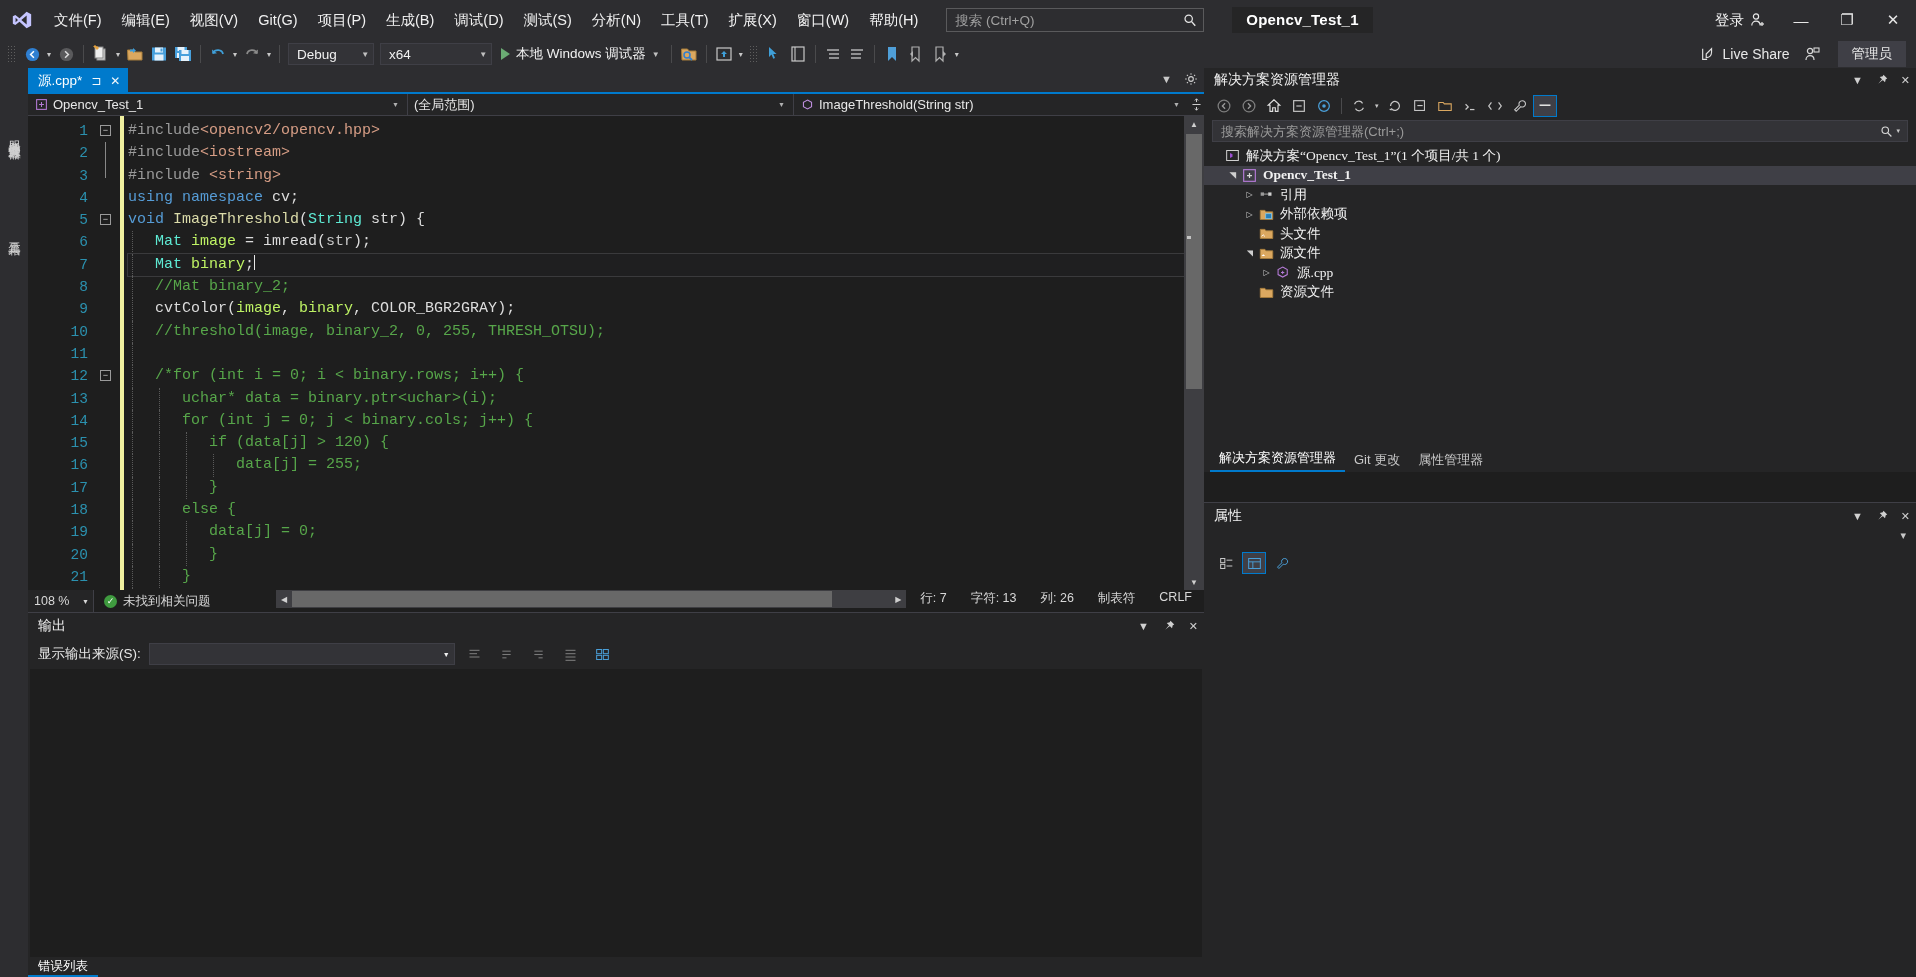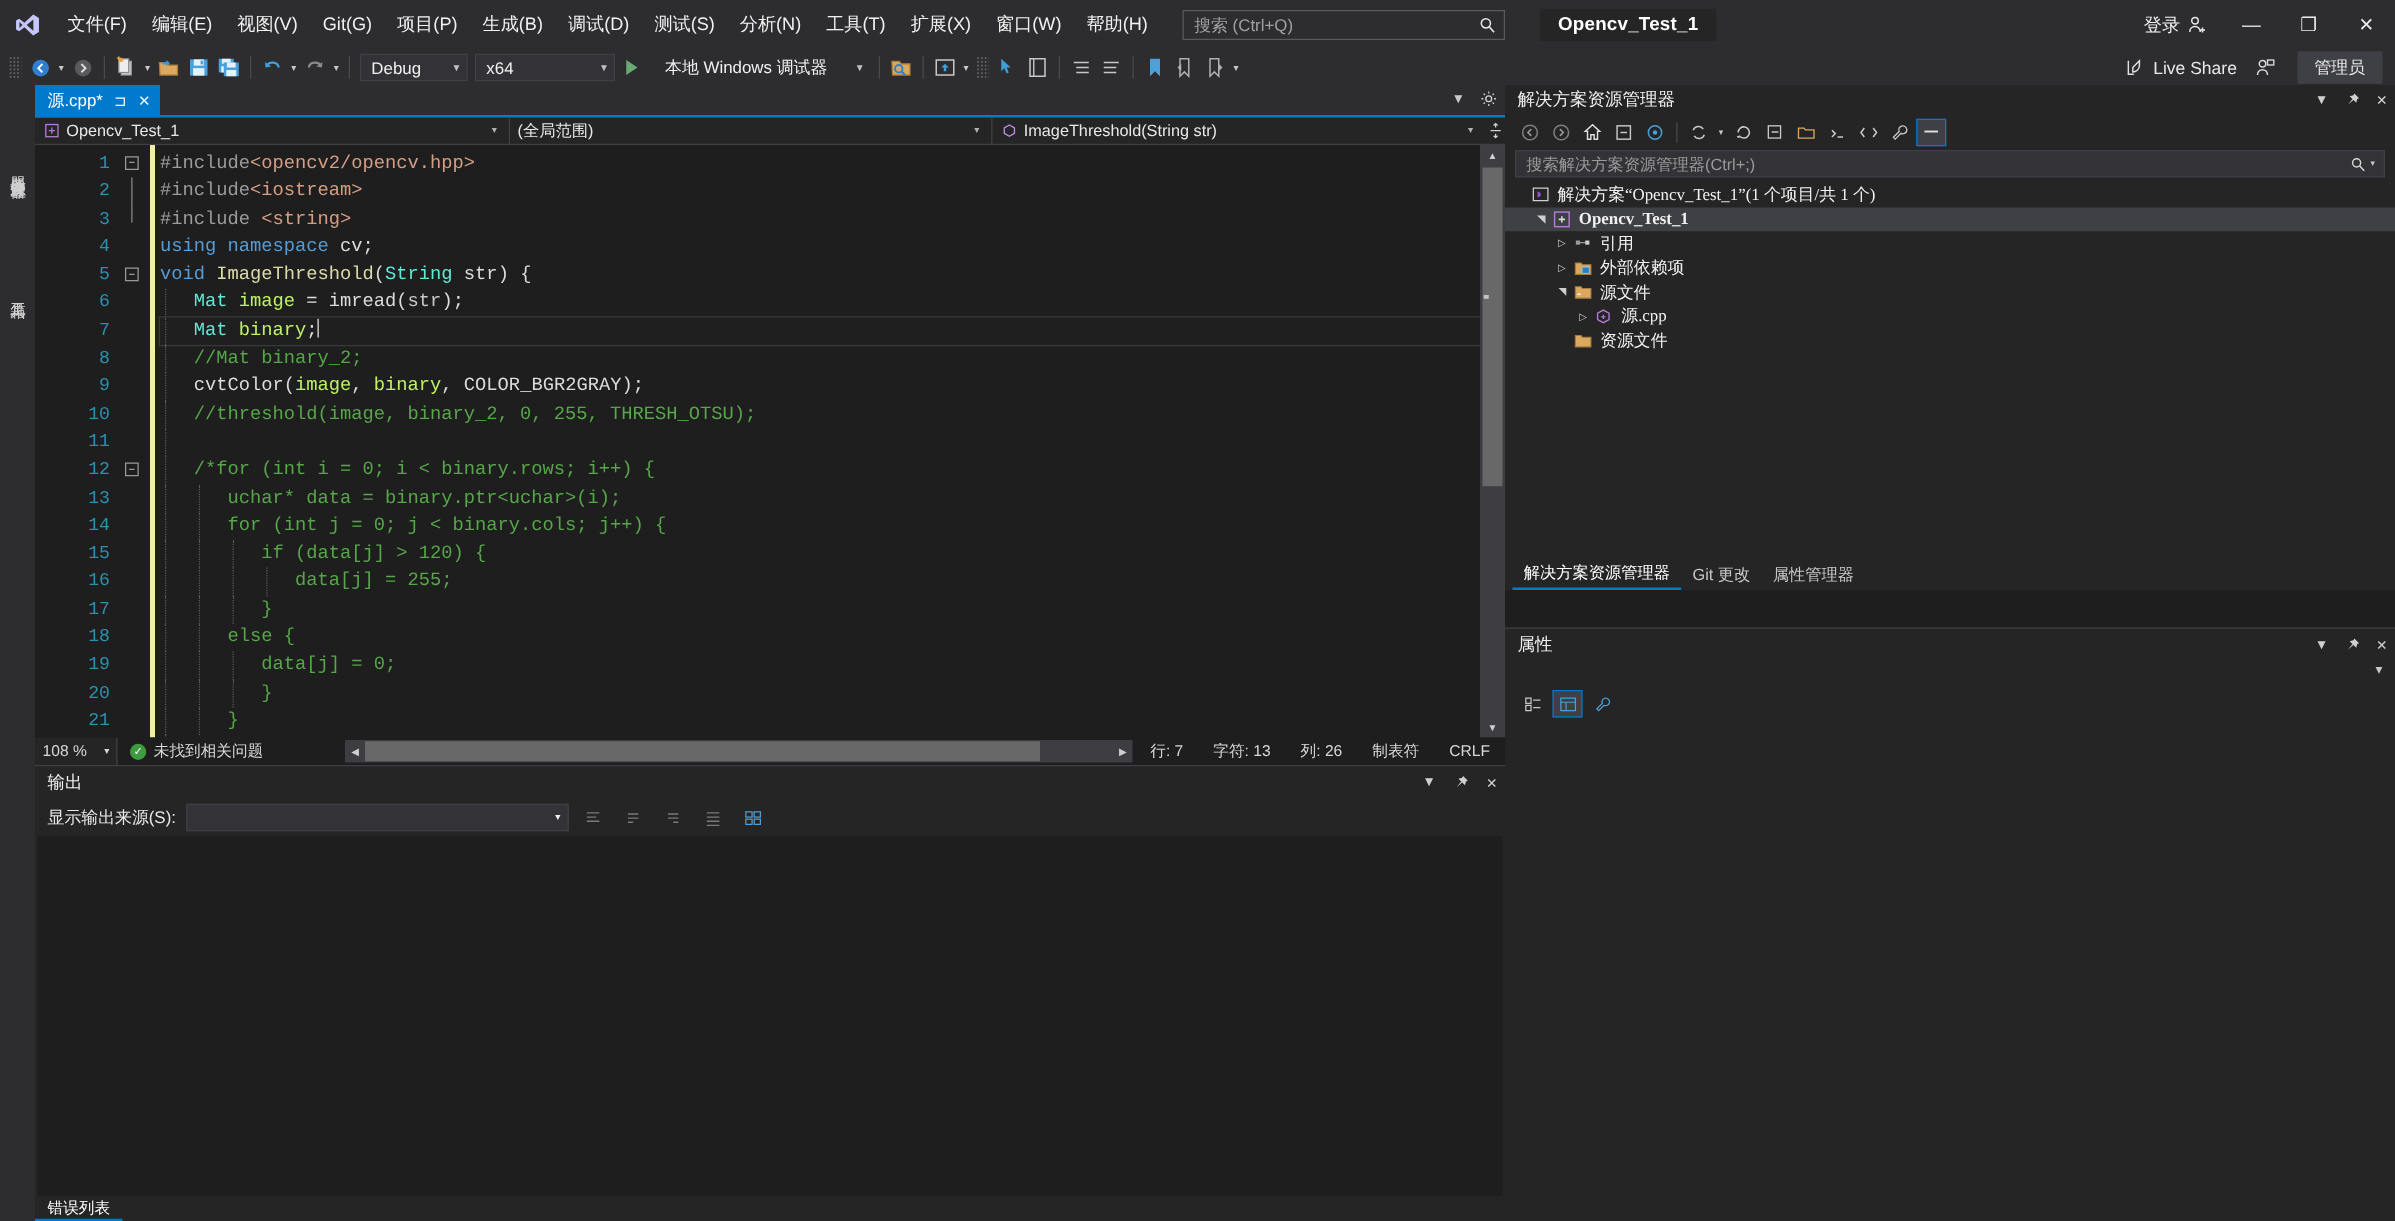--- a/index.html
+++ b/index.html
@@ -59,21 +59,21 @@
   .caret { font-size: 8px; color: #c8c8c8; padding: 0 3px; display:flex; align-items:center; }
   .combo {
     height: 22px; min-width: 86px; background: #333337; border: 1px solid #3f3f46;
     display: flex; align-items: center; padding: 0 4px 0 8px; margin: 0 3px;
     font-size: 13.5px; color: #f1f1f1;
   }
   .combo .cv { flex: 1; white-space: nowrap; }
   .combo .cc { font-size: 8px; color: #c0c0c0; padding-left: 10px; }
   .combo.debug { width: 82px; }
   .combo.plat { width: 112px; }
-  .runbtn { display: flex; align-items: center; gap: 22px; padding: 0 6px; height: 24px; font-size: 13.5px; color: #f1f1f1; }
+  .runbtn { display: flex; align-items: center; gap: 6px; padding: 0 6px; height: 24px; font-size: 13.5px; color: #f1f1f1; }
   .tri { width: 0; height: 0; border-left: 9px solid #6aab73; border-top: 6px solid transparent; border-bottom: 6px solid transparent; }
   .liveshare { margin-left: auto; display: flex; align-items: center; gap: 7px; font-size: 14px; color: #e8e8e8; padding-right: 10px; }
   .admin { background: #3f3f46; color: #e8e8e8; font-size: 13.5px; padding: 4px 14px; margin-right: 10px; }
 
   
   .leftrail {
     position: absolute; top: 68px; left: 0; width: 28px; bottom: 0; background: #2d2d30;
   }
   .vtab {
     position: absolute; left: 0; width: 28px; background: #2d2d30; color: #d0d0d0;
@@ -137,21 +137,21 @@
   .ppd { color: #9b9b9b; margin-top: 24px; }
   .pl  { color: #dcdcdc; }
   .id  { color: #bef264; }
   .inc { color: #d69d85; }
 
   .vscroll { position: absolute; right: 0; top: 0; width: 20px; height: 474px; background: #3e3e42; }
   .vscroll .arrow { height: 16px; display: flex; align-items: center; justify-content: center; color: #cfcfcf; font-size: 8px; }
   .vscroll .thumb { position: absolute; left: 2px; width: 16px; background: #686868; }
   .vs-marker { position: absolute; left: 3px; width: 4px; height: 3px; background: #c4c4c4; }
 
-  .hbar { height: 22px; background: #1e1e1e; display: flex; align-items: center; }
+  .hbar { height: 22px; background: #1e1e1e; display: flex; }
   .zoom-box { width: 66px; height: 22px; background: #252526; color: #d8d8d8; font-size: 12.5px;
               display: flex; align-items: center; padding: 0 4px 0 6px; border-right: 1px solid #3f3f46; }
   .zoom-box .zc { margin-left: auto; font-size: 7px; }
   .err-box { display: flex; align-items: center; gap: 6px; font-size: 12.5px; color: #d8d8d8; padding: 0 10px;
              min-width: 180px; }
   .ok-dot { width: 13px; height: 13px; border-radius: 50%; background: #3f9b3f; color: #fff;
             font-size: 9px; display:flex; align-items:center; justify-content:center; }
   .hscroll { flex: 1; height: 18px; background: #3e3e42; position: relative; margin: 0 2px; display:flex; }
   .hscroll .ha { width: 16px; display:flex; align-items:center; justify-content:center; color:#cfcfcf; font-size: 8px; }
   .hthumb { position: absolute; left: 16px; top: 1px; height: 16px; width: 540px; background: #686868; }
@@ -781,20 +781,30 @@
           <span class="twist">▷</span>
           <span class="ticon">
             <svg width="15" height="15" viewBox="0 0 18 18">
               <path d="M1.5 4h5.5l1.3 1.8H16.5V15h-15z" fill="#dba860" stroke="#a67c3a"></path>
               <rect x="8" y="8" width="7" height="6" fill="#2a7fb8" stroke="#7fc4e8"></rect>
             </svg>
           </span>
           <span style="padding-left: 4px;">外部依赖项</span>
         </div>
         <div class="trow" style="padding-left: 38px;">
+          <span class="twist"></span>
+          <span class="ticon">
+            <svg width="15" height="15" viewBox="0 0 18 18">
+              <path d="M1.5 4h5.5l1.3 1.8H16.5V15h-15z" fill="#dba860" stroke="#a67c3a"></path>
+              <path d="M3 12.5 l2-2 2 2" fill="none" stroke="#fff" stroke-width="1.1"></path>
+            </svg>
+          </span>
+          <span style="padding-left: 4px;">头文件</span>
+        </div>
+        <div class="trow" style="padding-left: 38px;">
           <span class="twist" style="transform: rotate(-90deg); display: inline-block;">◢</span>
           <span class="ticon">
             <svg width="15" height="15" viewBox="0 0 18 18">
               <path d="M1.5 4h5.5l1.3 1.8H16.5V15h-15z" fill="#dba860" stroke="#a67c3a"></path>
               <path d="M3 12 l2.2-2 2.2 2z" fill="#fff"></path>
             </svg>
           </span>
           <span style="padding-left: 4px;">源文件</span>
         </div>
         <div class="trow" style="padding-left: 55px;">

